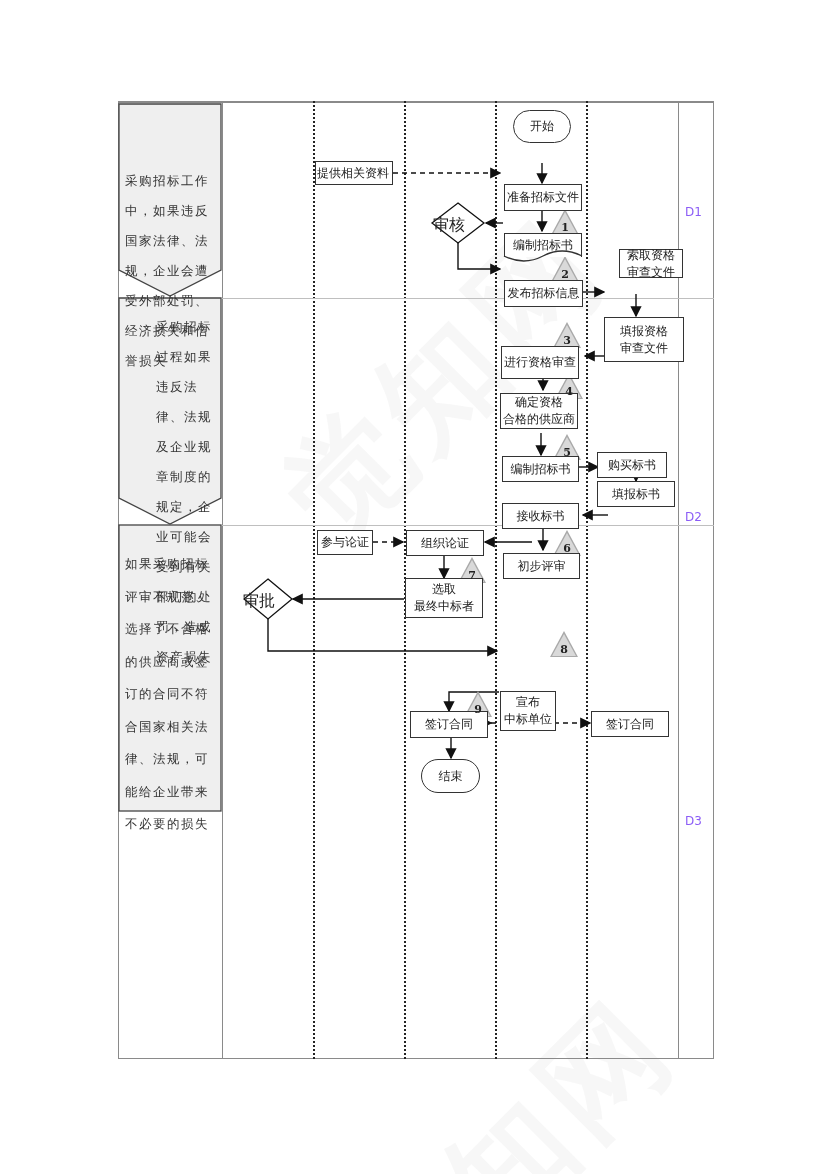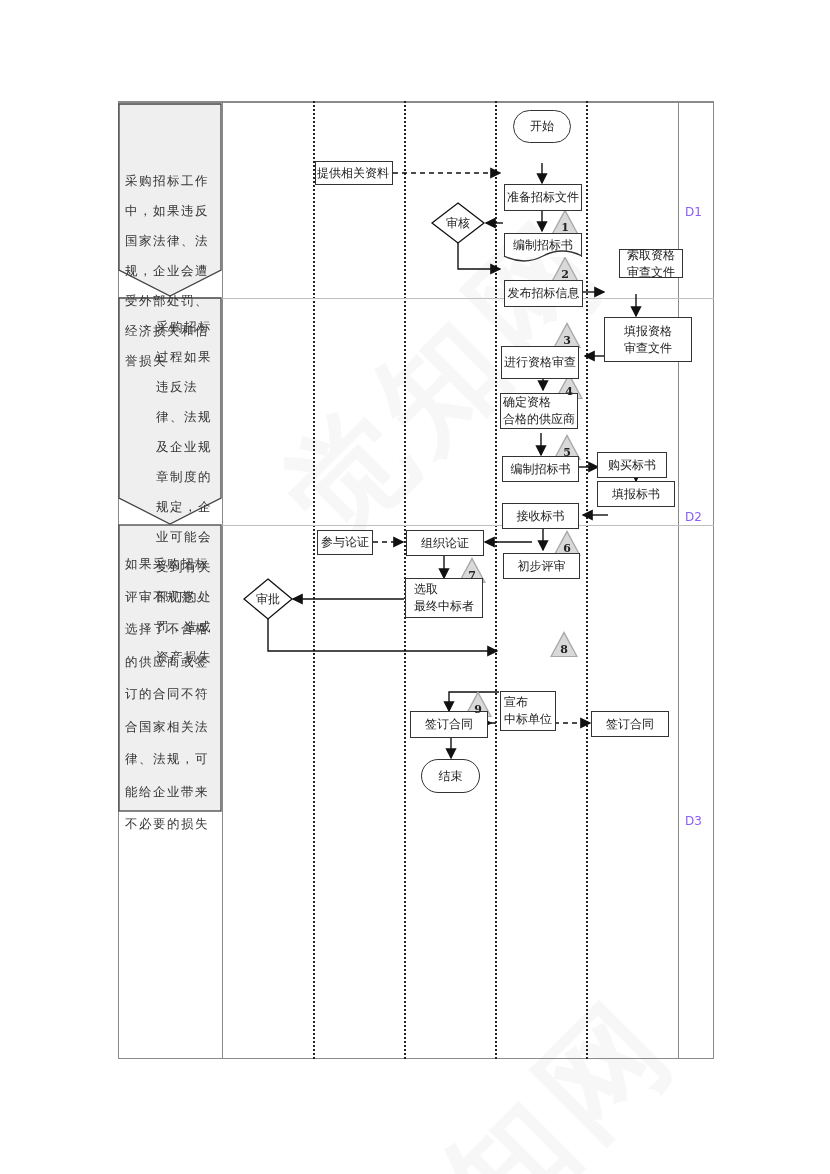--- a/index.html
+++ b/index.html
@@ -10,31 +10,31 @@
   .vline { position:absolute; top:101px; height:958px; width:0; }
   .vline.solid { border-left:1px solid #8a8a8a; }
   .vline.dot { border-left:2px dotted #222; }
   .hline { position:absolute; left:222px; width:492px; height:0; border-top:1.5px solid #bfbfbf; }
   .risk { position:absolute; left:119px; width:102px; background:#efefef;
           font-family:"DejaVu Serif","Liberation Serif",serif; font-size:12.5px;
           color:#333; line-height:30px; letter-spacing:1.5px; box-sizing:border-box; padding:16px 4px 0 6px; }
   .risk .txt { position:relative; z-index:2; }
   .stage { position:absolute; left:685px; font-size:12px; color:#8b5cf6; }
   .box { position:absolute; border:1.3px solid #333; background:#fff; font-size:12px;
-         display:flex; align-items:center; justify-content:center; text-align:left;
+         display:flex; align-items:center; justify-content:center; text-align:center;
          line-height:17px; box-sizing:border-box; white-space:nowrap; z-index:3; }
   .term { border-radius:18px; }
   .tri { position:absolute; width:0; height:0; border-left:14px solid transparent;
          border-right:14px solid transparent; border-bottom:26px solid #a9a9a9; z-index:2; }
   .tri::after { content:""; position:absolute; left:-12px; top:3px; border-left:12px solid transparent;
          border-right:12px solid transparent; border-bottom:22px solid #d9d9d9; }
   .trinum { position:absolute; font-family:"DejaVu Serif","Liberation Serif",serif;
             font-weight:bold; font-size:11px; color:#222; z-index:4; width:28px; text-align:center; }
   svg.lines { position:absolute; left:0; top:0; z-index:1; }
-  .dtext { position:absolute; font-size:12px; z-index:5; width:50px; text-align:center; }
+  .dtext { position:absolute; font-size:16px; z-index:5; width:50px; }
   .wm { position:absolute; font-size:120px; font-weight:bold; color:rgba(200,200,200,0.15);
         transform:rotate(-45deg); z-index:0; letter-spacing:10px; }
 </style>
 </head>
 <body>
 
 <div class="wm" style="left:250px;top:300px;">觉知网</div>
 <div class="wm" style="left:320px;top:1080px;">觉知网</div>
 
 <div class="frame"></div>
@@ -128,21 +128,21 @@
 <div class="box" style="left:315px;top:161px;width:78px;height:24px;justify-content:flex-start;padding-left:1px">提供相关资料</div>
 <div class="box" style="left:504px;top:184px;width:78px;height:27px">准备招标文件</div>
 <div class="dtext" style="left:433px;top:215px">审核</div>
 <div class="box" style="left:504px;top:233px;width:78px;height:24px;border-bottom:none">编制招标书</div>
 <svg class="lines" width="830" height="1174" style="z-index:3">
     <path d="M504,256 Q524,266 543,256 T582,256" stroke="#333" stroke-width="1.3" fill="none"></path>
   </svg>
 <div class="box" style="left:504px;top:280px;width:79px;height:27px">发布招标信息</div>
 <div class="box" style="left:619px;top:249px;width:64px;height:29px;white-space:pre">索取资格
 审查文件</div>
-<div class="box" style="left:604px;top:317px;width:88px;height:45px;white-space:pre">填报资格
+<div class="box" style="left:604px;top:317px;width:80px;height:45px;white-space:pre">填报资格
 审查文件</div>
 <div class="box" style="left:501px;top:346px;width:78px;height:33px">进行资格审查</div>
 <div class="box" style="left:500px;top:393px;width:78px;height:36px;white-space:pre">确定资格
 合格的供应商</div>
 <div class="box" style="left:502px;top:456px;width:77px;height:26px">编制招标书</div>
 <div class="box" style="left:597px;top:452px;width:70px;height:26px">购买标书</div>
 <div class="box" style="left:597px;top:481px;width:78px;height:26px">填报标书</div>
 <div class="box" style="left:502px;top:503px;width:77px;height:26px">接收标书</div>
 <div class="box" style="left:317px;top:530px;width:56px;height:25px">参与论证</div>
 <div class="box" style="left:406px;top:530px;width:78px;height:26px">组织论证</div>

